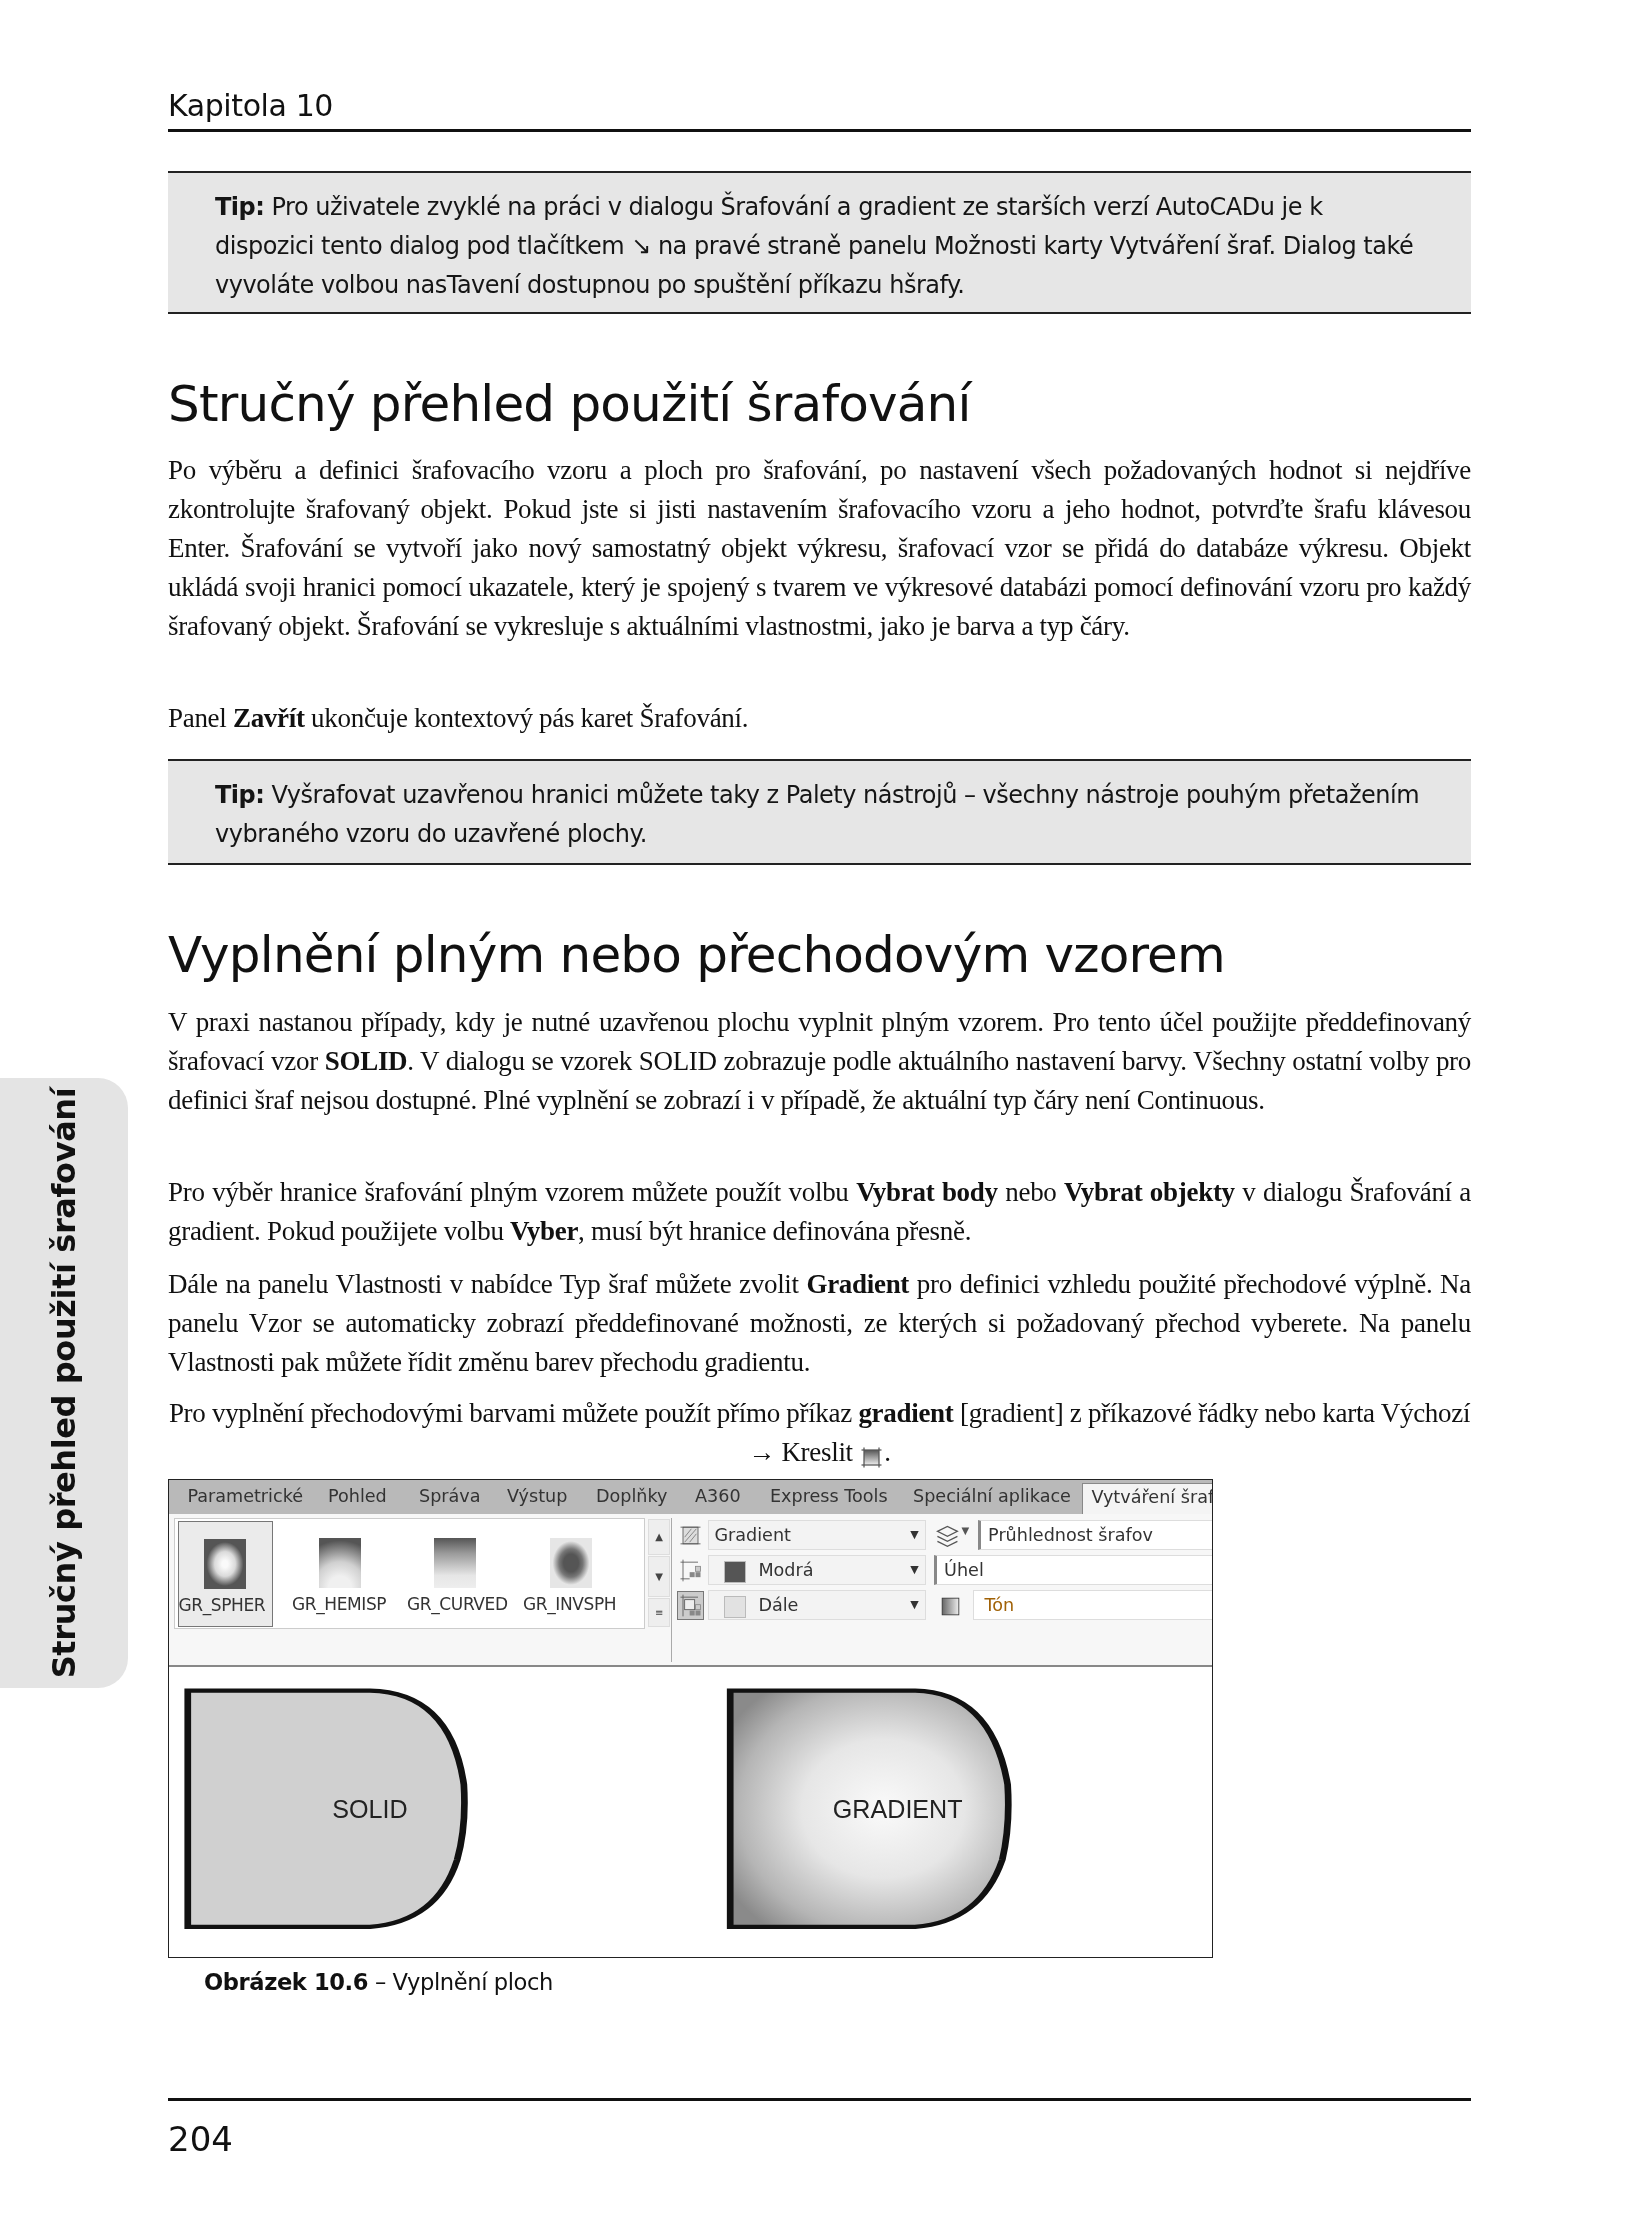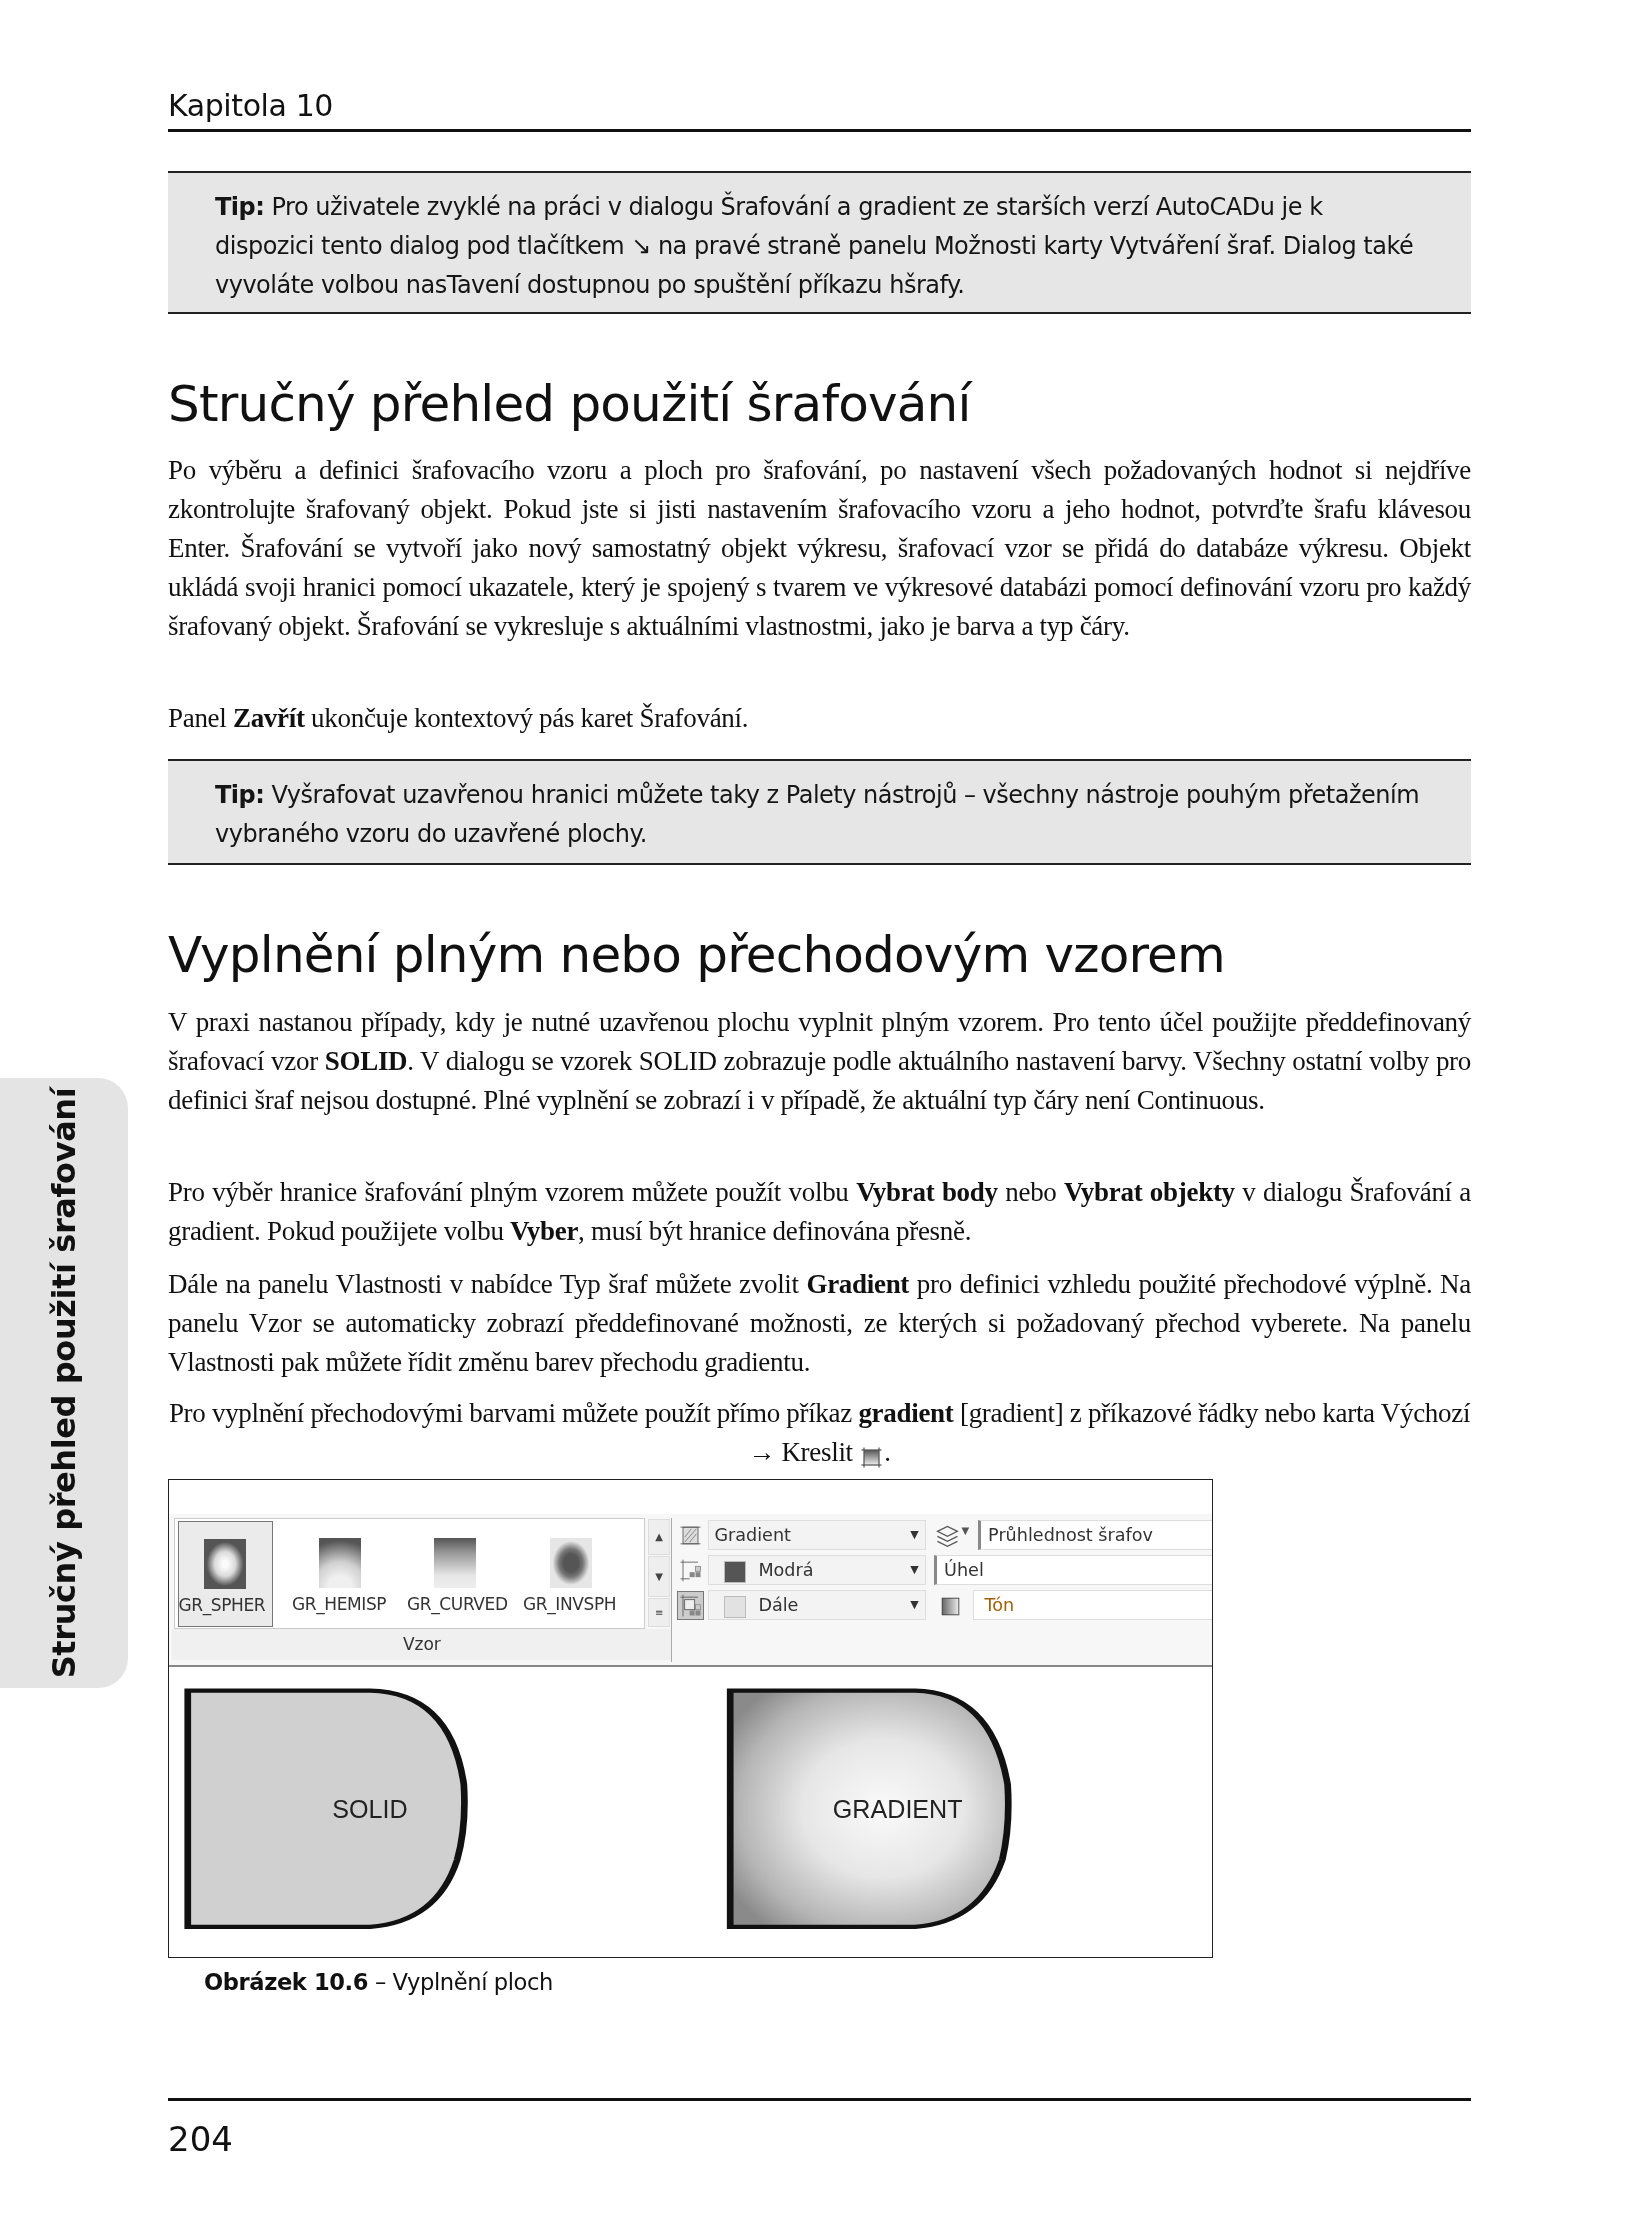--- a/index.html
+++ b/index.html
@@ -126,20 +126,31 @@
         <line x1="24" y1="3" x2="24" y2="27" stroke="#555" stroke-width="1.5"></line>
       </svg>
   </span><span>.</span>
 </div>
 
 <div class="side-tab">
   <div class="side-tab-text sans">Stručný přehled použití šrafování</div>
 </div>
 
 <div class="figure sans">
+  <div class="ribbon-tabs">
+    <div class="rtab" style="left:18.4px">Parametrické</div>
+    <div class="rtab" style="left:159px">Pohled</div>
+    <div class="rtab" style="left:250px">Správa</div>
+    <div class="rtab" style="left:338px">Výstup</div>
+    <div class="rtab" style="left:427px">Doplňky</div>
+    <div class="rtab" style="left:526px">A360</div>
+    <div class="rtab" style="left:601px">Express Tools</div>
+    <div class="rtab" style="left:744px">Speciální aplikace</div>
+    <div class="rtab active" style="left:913px">Vytváření šraf</div>
+  </div>
 
   <div class="ribbon">
 
     <div class="panel-vzor">
       <div class="gallery">
         <div class="gitem sel" style="left:2.5px">
           <div class="gthumb spher"></div>
           <div class="glabel">GR_SPHER</div>
         </div>
         <div class="gitem" style="left:117px">
@@ -151,21 +162,20 @@
           <div class="glabel">GR_CURVED</div>
         </div>
         <div class="gitem" style="left:348px">
           <div class="gthumb invsph"></div>
           <div class="glabel">GR_INVSPH</div>
         </div>
         <div class="gscroll" style="top:0;height:34px;line-height:34px">▲</div>
         <div class="gscroll" style="top:37px;height:39px;line-height:39px">▼</div>
         <div class="gscroll" style="top:79px;height:27px;line-height:27px">≡</div>
       </div>
-      <div class="panel-title">Vzor</div>
     </div>
 
     <div class="panel-vl">
       <div class="prow" style="top:1.7px;width:536px">
         <svg class="picon" viewBox="0 0 30 32">
             <rect x="6" y="6" width="18" height="20" fill="#ddd" stroke="#555"></rect>
             <path d="M8 24 L22 8 M8 18 L16 8 M14 24 L22 14" stroke="#777"></path>
             <line x1="3" y1="6" x2="27" y2="6" stroke="#555"></line>
             <line x1="3" y1="26" x2="27" y2="26" stroke="#555"></line>
           </svg>

